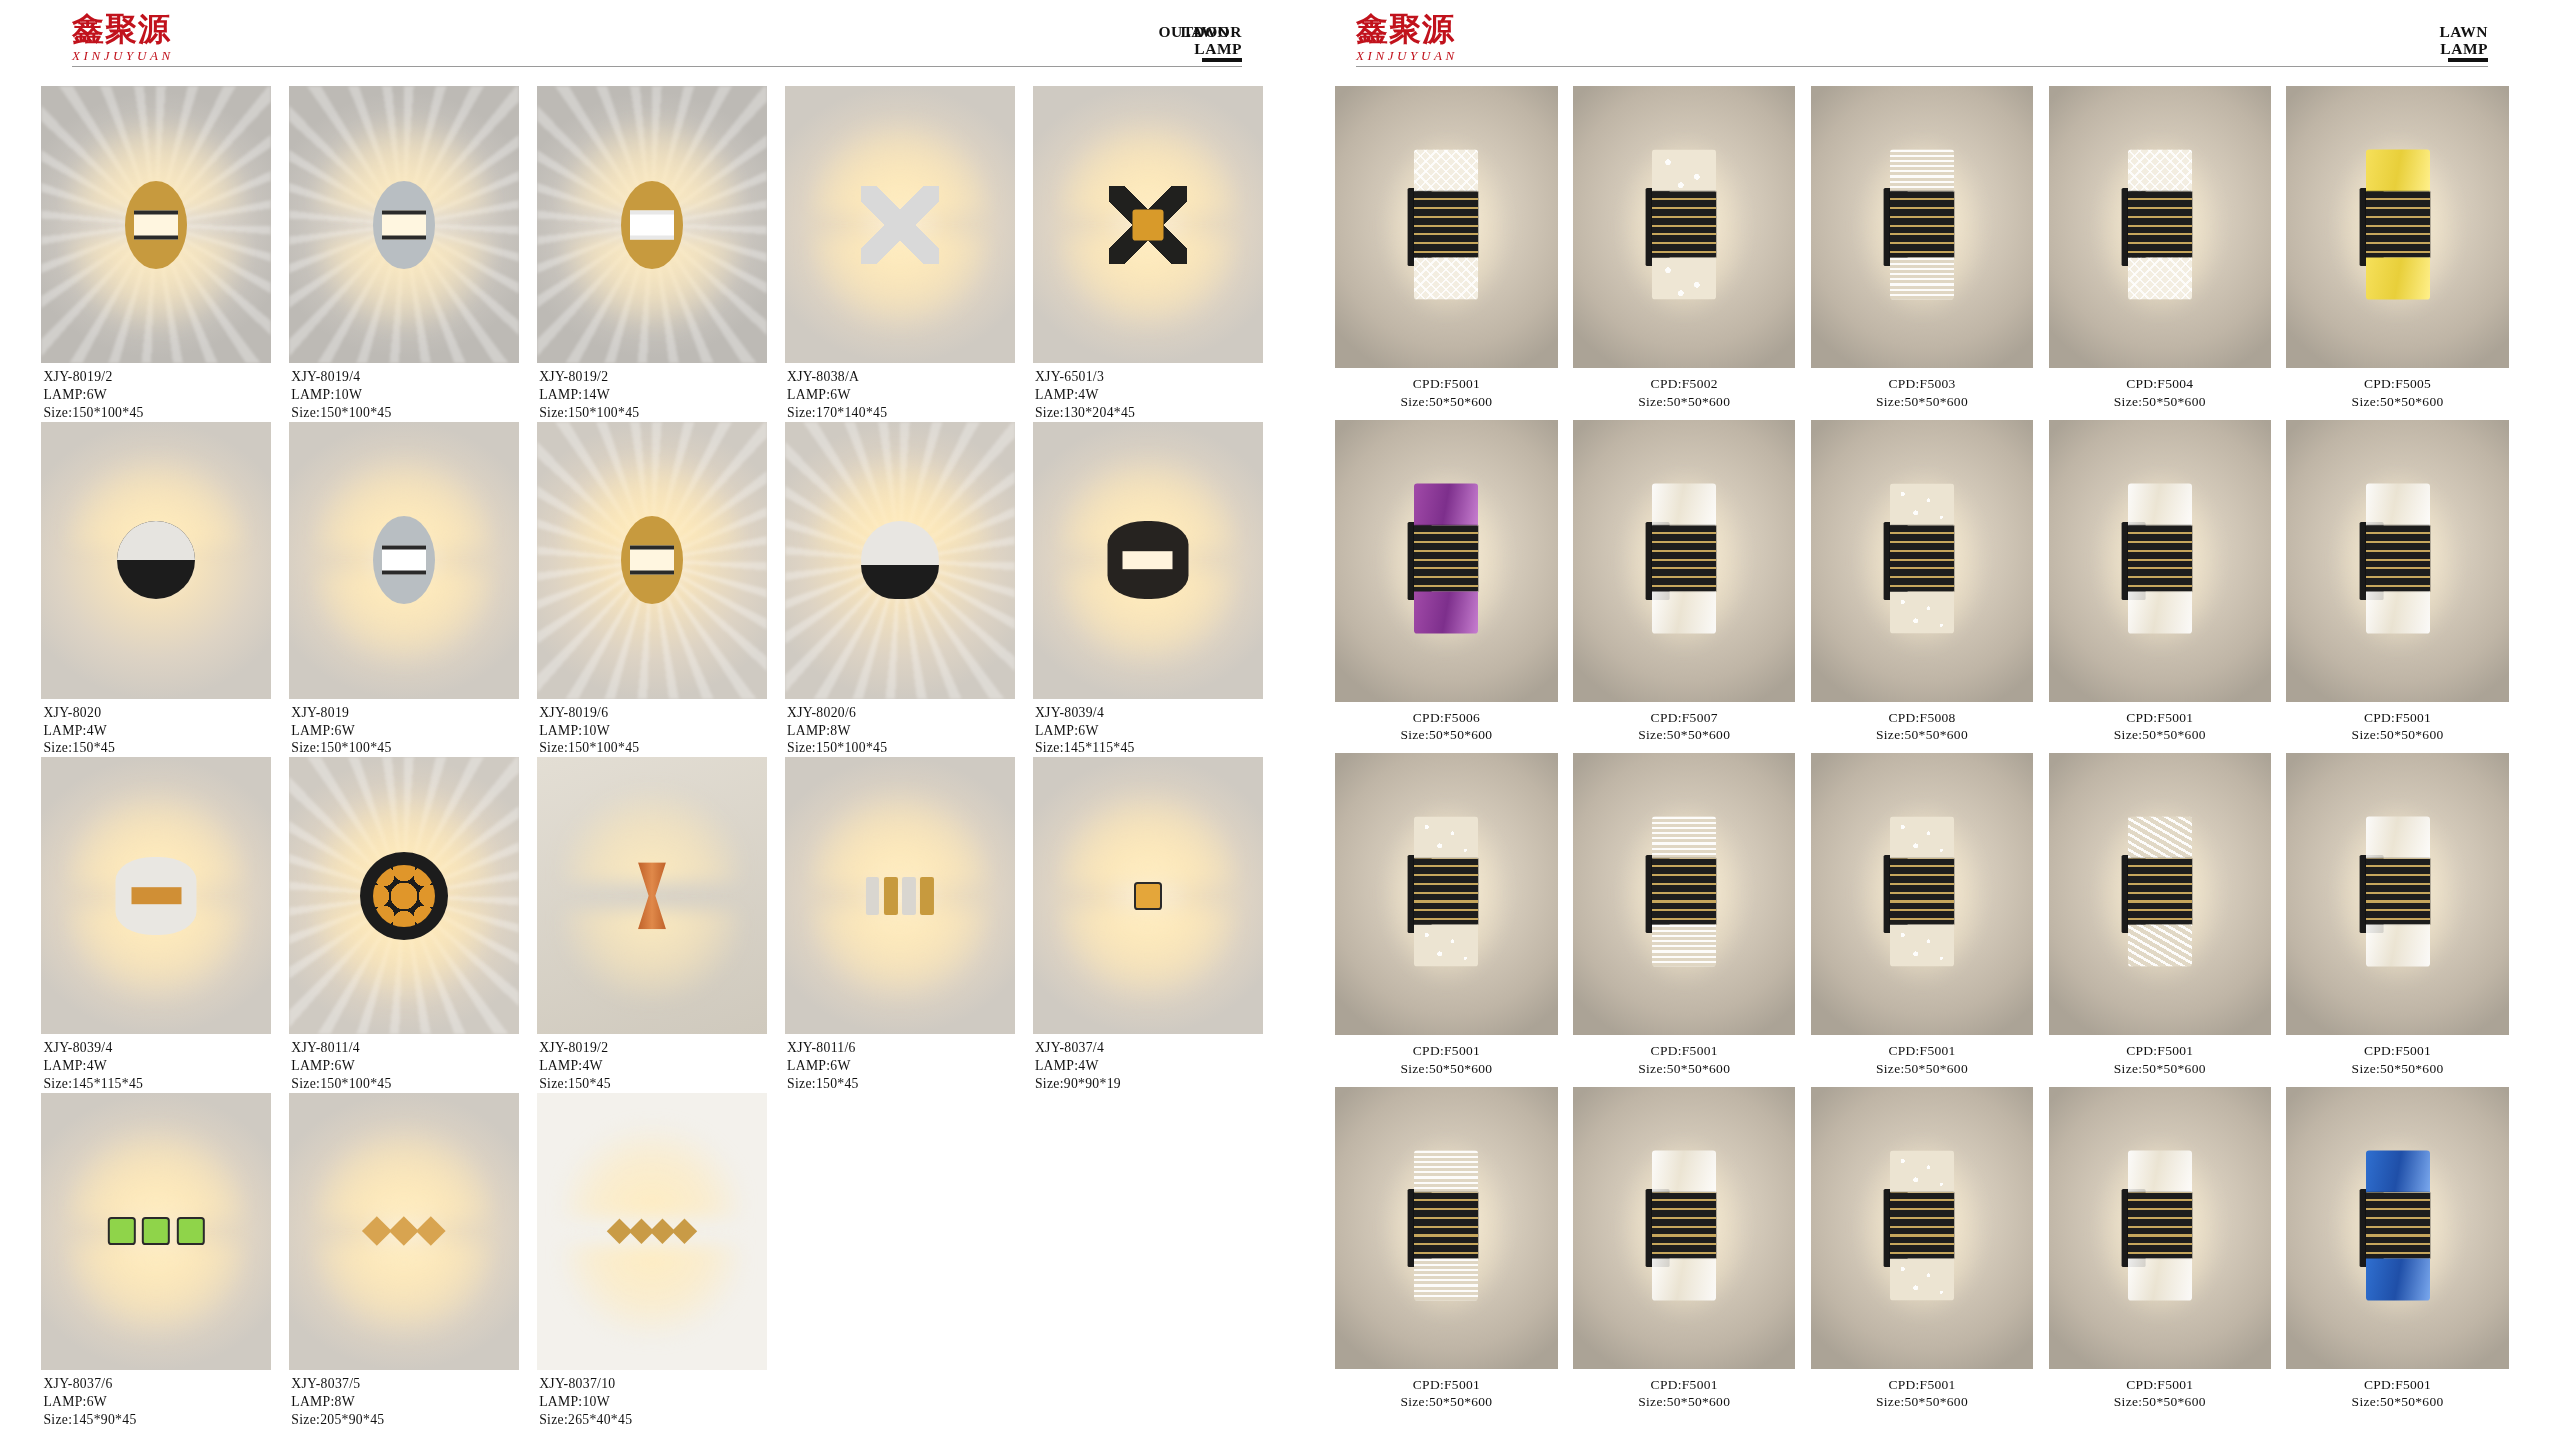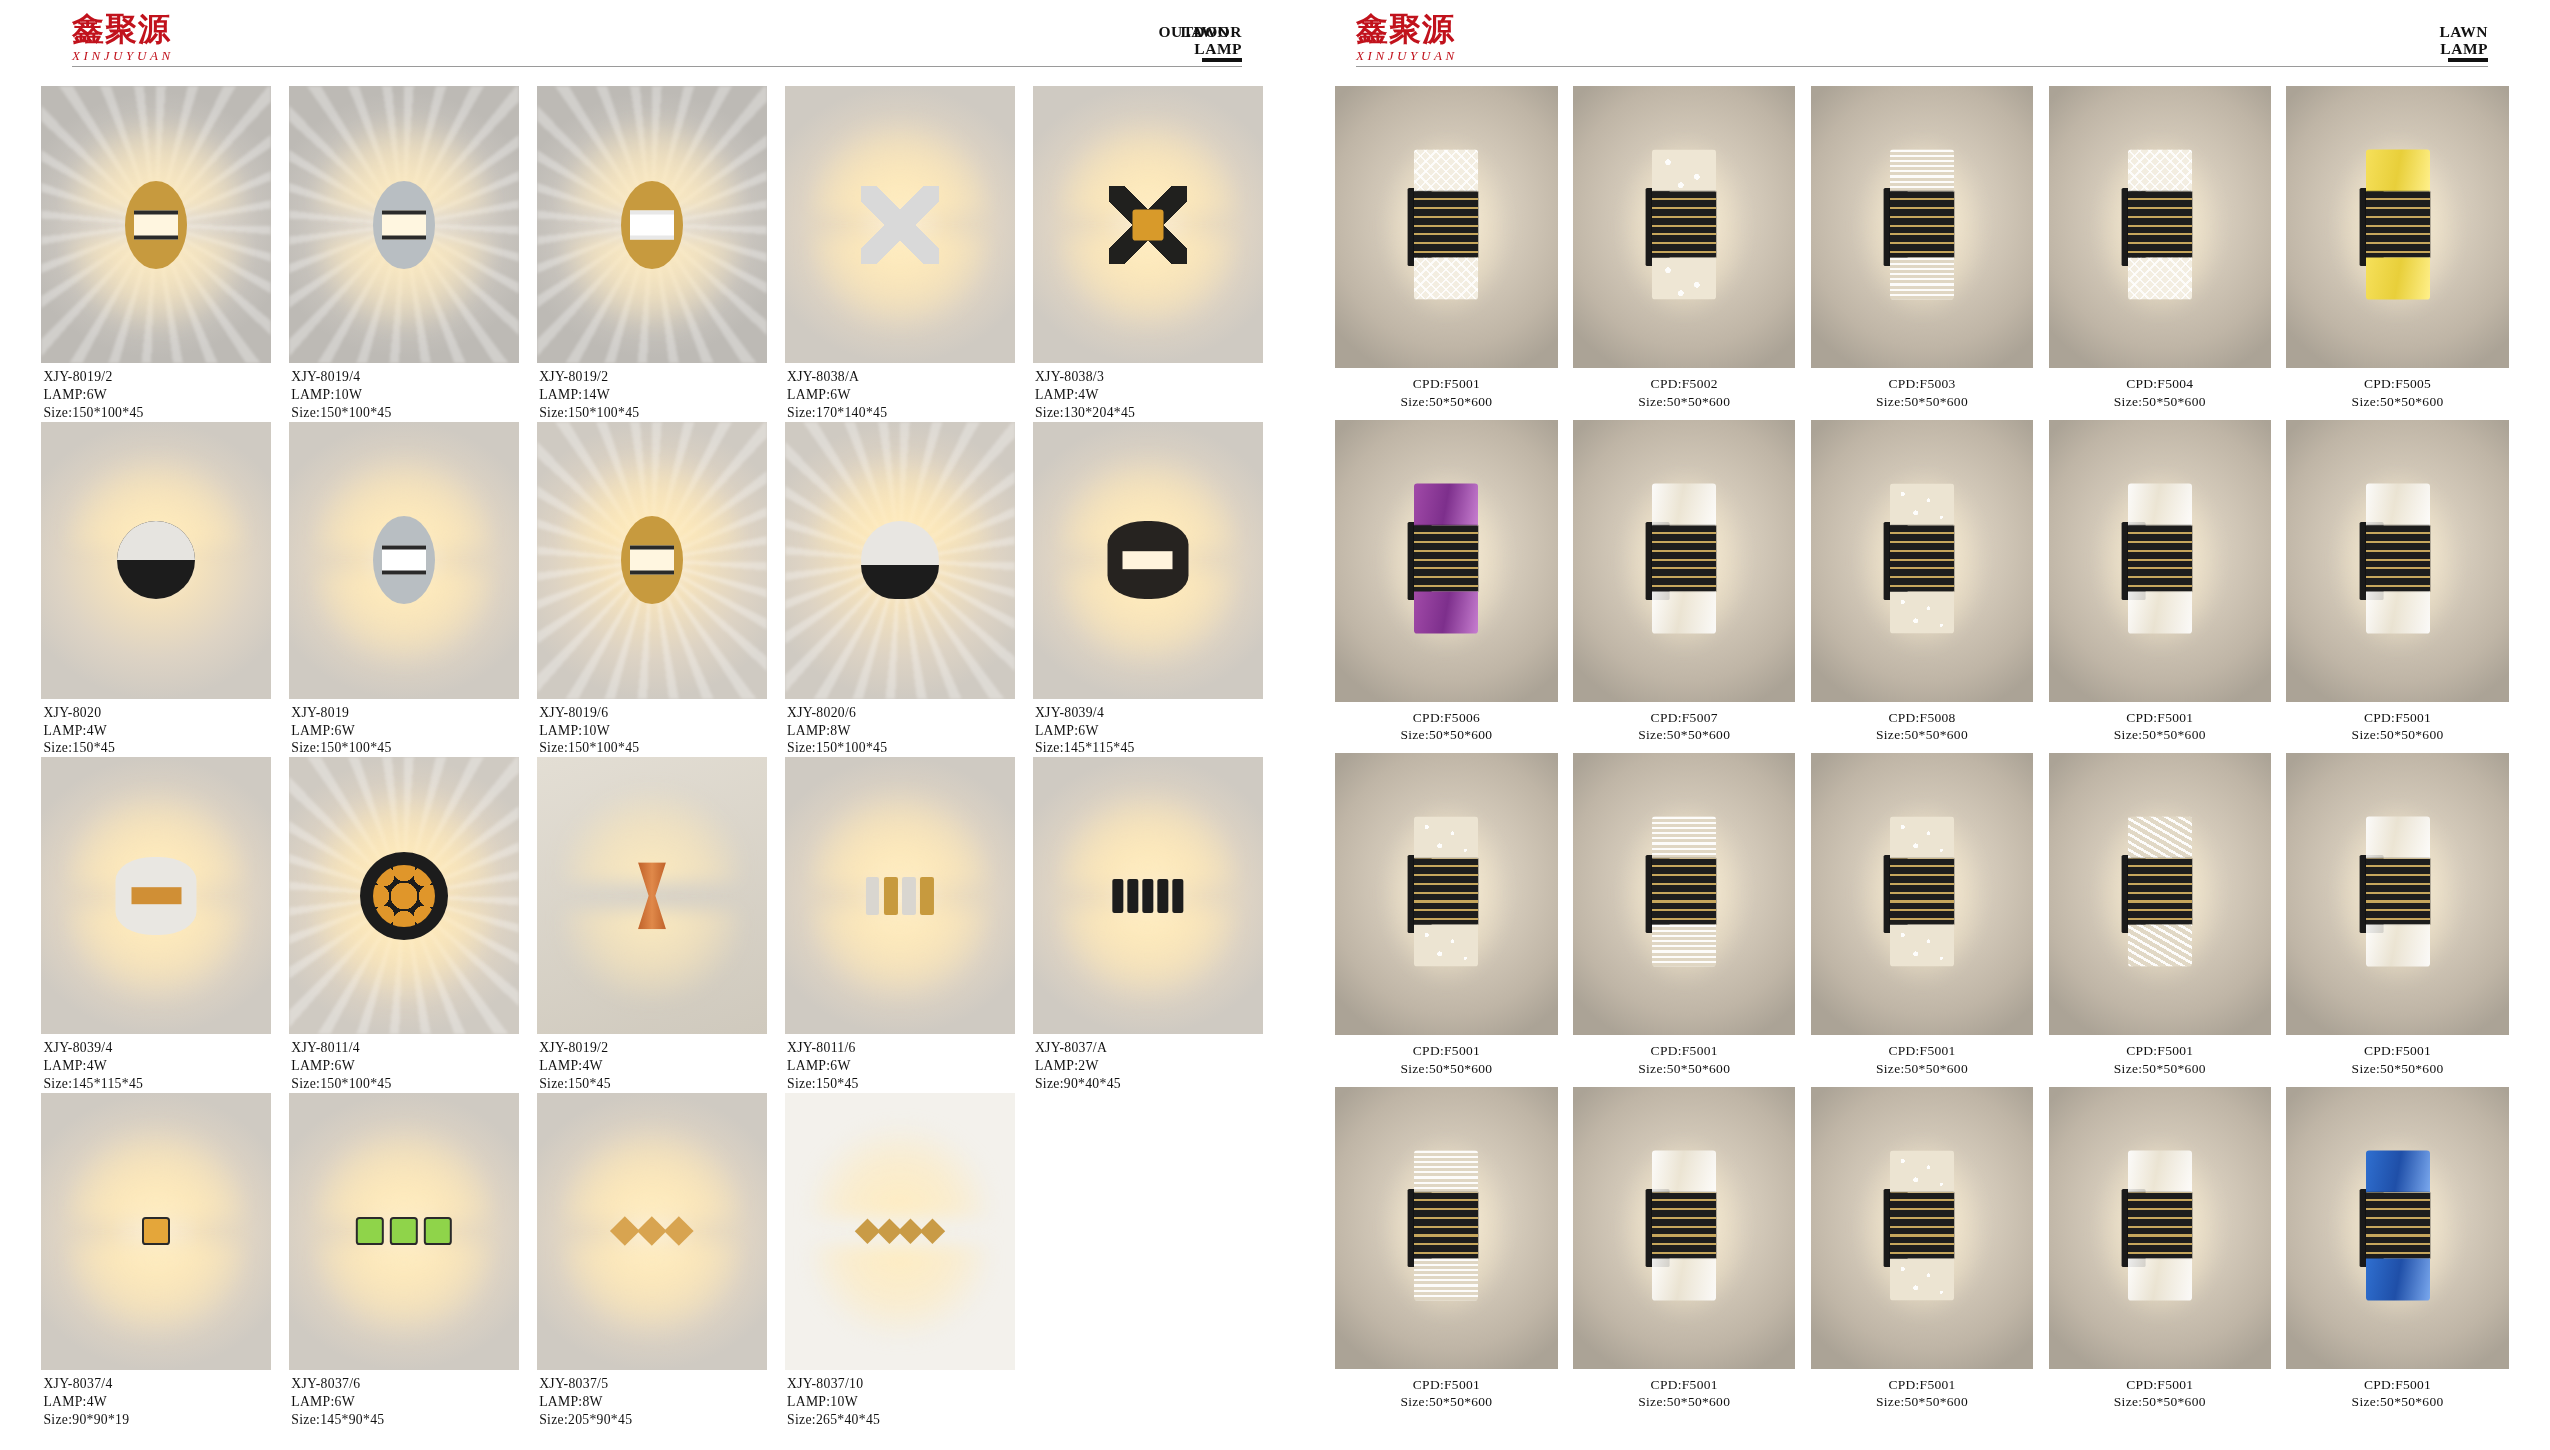--- a/index.html
+++ b/index.html
@@ -385,21 +385,21 @@
 
       <div class="product">
         <div class="photo photo-left">
           <div class="wall warm"></div>
             <div class="glowUp"></div>
             <div class="glowDown"></div>
           <div class="fixture fx-x" style="color:#20201e;"></div>
           <div class="fixture" style="width:31px;height:31px;background:#d89a2a;border-radius:3.1px;"></div>
         </div>
         <div class="caption caption-left">
-          <div>XJY-8038/3</div>
+          <div>XJY-6501/3</div>
           <div>LAMP:4W</div>
           <div>Size:130*204*45</div>
         </div>
       </div>
 
       <div class="product">
         <div class="photo photo-left">
           <div class="wall warm"></div>
             <div class="glowUp"></div>
           <div class="fixture fx-circle" style="background:#1c1c1c;">
@@ -547,39 +547,20 @@
             <div class="bar" style="background:#c79a3e;"></div>
           </div>
         </div>
         <div class="caption caption-left">
           <div>XJY-8011/6</div>
           <div>LAMP:6W</div>
           <div>Size:150*45</div>
         </div>
       </div>
 
-      <div class="product">
-        <div class="photo photo-left">
-          <div class="wall warm"></div>
-            <div class="glowUp"></div>
-            <div class="glowDown"></div>
-          <div class="fixture fx-bar-row" style="gap:3.6px;">
-            <div class="bar" style="background:#1d1d1d;width:11.4px;height:34px;"></div>
-            <div class="bar" style="background:#1d1d1d;width:11.4px;height:34px;"></div>
-            <div class="bar" style="background:#1d1d1d;width:11.4px;height:34px;"></div>
-            <div class="bar" style="background:#1d1d1d;width:11.4px;height:34px;"></div>
-            <div class="bar" style="background:#1d1d1d;width:11.4px;height:34px;"></div>
-          </div>
-        </div>
-        <div class="caption caption-left">
-          <div>XJY-8037/A</div>
-          <div>LAMP:2W</div>
-          <div>Size:90*40*45</div>
-        </div>
-      </div>
 
       <div class="product">
         <div class="photo photo-left">
           <div class="wall warm"></div>
             <div class="glowUp"></div>
             <div class="glowDown"></div>
           <div class="fixture badge-row">
             <div class="badge" style="background:#e4a63a;border:2.6px solid #2a2a2a;"></div>
           </div>
         </div>

